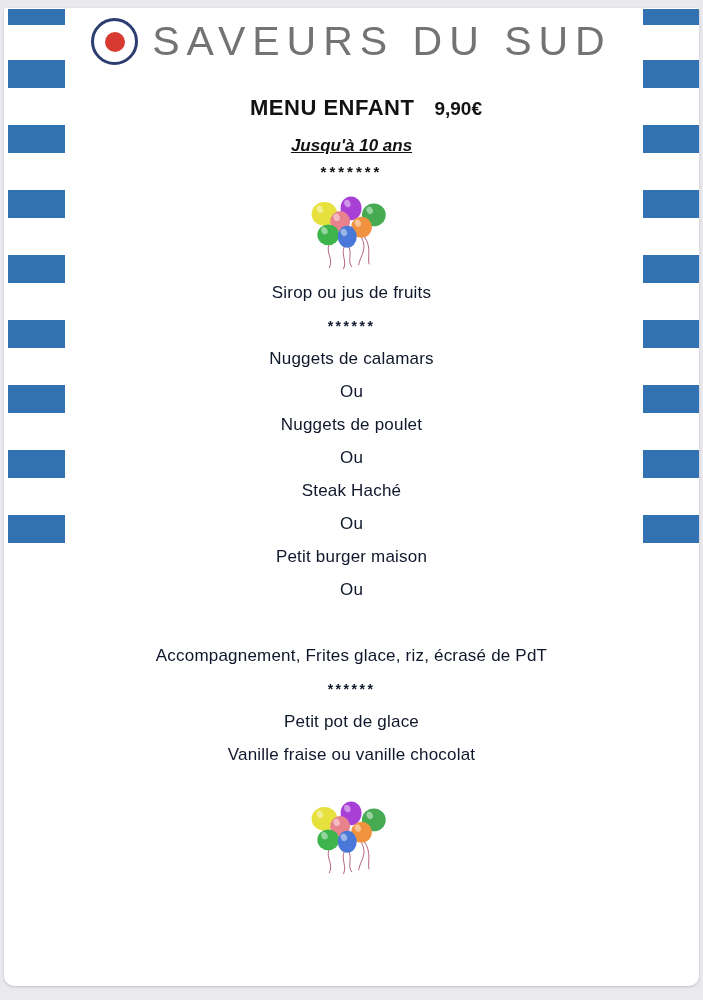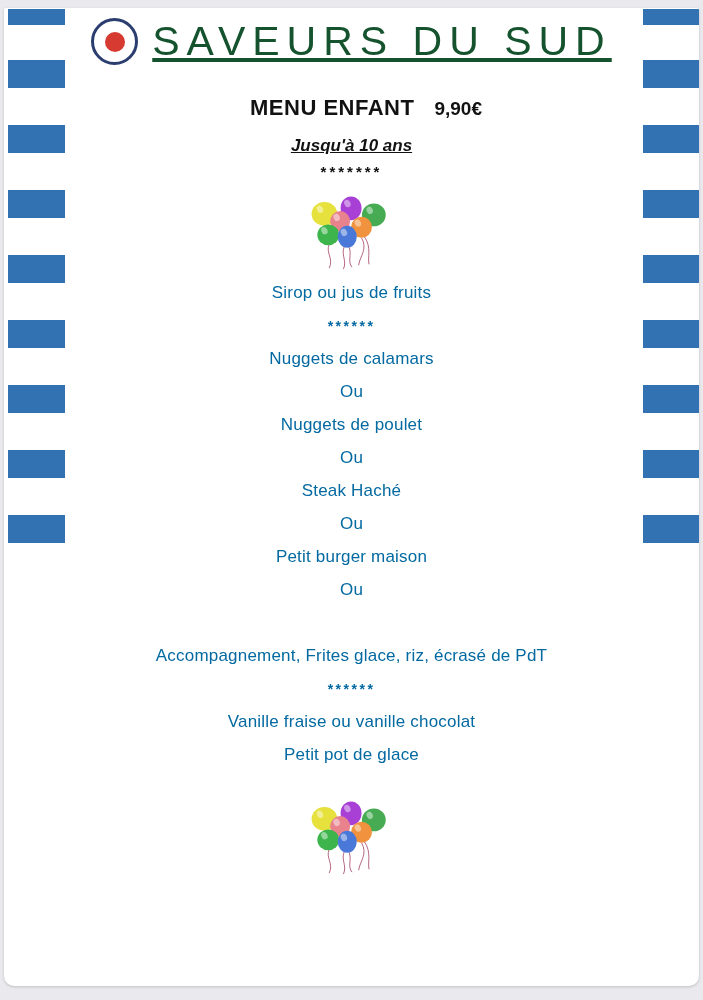--- a/index.html
+++ b/index.html
@@ -68,21 +68,21 @@
   .balloons { text-align: center; }
   .balloons.top { margin-top: 14px; }
   .balloons.bottom { margin-top: 28px; }
   .balloons svg { width: 102px; height: 76px; }
 
   .menu-lines { margin-top: 2px; }
   .line {
     height: 33px;
     display: flex; align-items: center; justify-content: center;
     font-size: 17px;
-    color: #0369a1;
+    color: #0f172a;
     letter-spacing: 0.2px;
   }
   .line.stars { font-size: 14px; font-weight: 700; letter-spacing: 2.5px; }
   .line.spacer { height: 33px; }
 </style>
 </head>
 <body>
 
 <div class="page">
 
@@ -106,21 +106,21 @@
       <div class="stripe right" style="top: 312px; height: 28px; background: rgb(50, 113, 178);"></div>
       <div class="stripe right" style="top: 377px; height: 28px; background: rgb(50, 113, 178);"></div>
       <div class="stripe right" style="top: 442px; height: 28px; background: rgb(50, 113, 178);"></div>
       <div class="stripe right" style="top: 507px; height: 28px; background: rgb(50, 113, 178);"></div>
     </div>
 
   <header class="brand-header">
     <span class="logo" style="border-color: rgb(44, 62, 112);">
       <span class="dot" style="background: rgb(214, 58, 49);"></span>
     </span>
-    <h1 class="brand-name" style="color: #14532d; text-decoration: underline;">SAVEURS DU SUD</h1>
+    <h1 class="brand-name" style="color: #737373;">SAVEURS DU SUD</h1>
   </header>
 
   <div class="menu-title-row">
     <span class="menu-title">MENU ENFANT</span>
     <span class="menu-price">9,90€</span>
   </div>
 
   <div class="age-note">Jusqu'à 10 ans</div>
 
   <div class="stars-top">*******</div>
@@ -154,22 +154,22 @@
       <div class="line item">Ou</div>
       <div class="line item">Nuggets de poulet</div>
       <div class="line item">Ou</div>
       <div class="line item">Steak Haché</div>
       <div class="line item">Ou</div>
       <div class="line item">Petit burger maison</div>
       <div class="line item">Ou</div>
       <div class="line spacer"></div>
       <div class="line item">Accompagnement, Frites glace, riz, écrasé de PdT</div>
       <div class="line stars">******</div>
+      <div class="line item">Petit pot de glace</div>
       <div class="line item">Vanille fraise ou vanille chocolat</div>
-      <div class="line item">Petit pot de glace</div>
     </div>
 
   <div class="balloons bottom" id="balloons-bottom"><svg viewBox="0 0 100 80" xmlns="http://www.w3.org/2000/svg">
         <path d="M26,53 C22,62 31,68 26,78" fill="none" stroke="#a84a6e" stroke-width="0.9"></path>
         <path d="M42,55 C38,64 45,70 41,79" fill="none" stroke="#a84a6e" stroke-width="0.9"></path>
         <path d="M47,56 C50,64 45,71 50,77" fill="none" stroke="#a84a6e" stroke-width="0.9"></path>
         <path d="M60,46 C67,58 58,66 57,75" fill="none" stroke="#a84a6e" stroke-width="0.9"></path>
         <path d="M63,45 C71,56 66,68 68,74" fill="none" stroke="#a84a6e" stroke-width="0.9"></path>
         <ellipse cx="21" cy="21" rx="13.5" ry="12.5" fill="#e6e13c"></ellipse>
         <ellipse cx="16.275" cy="16" rx="3.2" ry="4" fill="#ffffff" opacity="0.45" transform="rotate(-25 16.275 16)"></ellipse>

